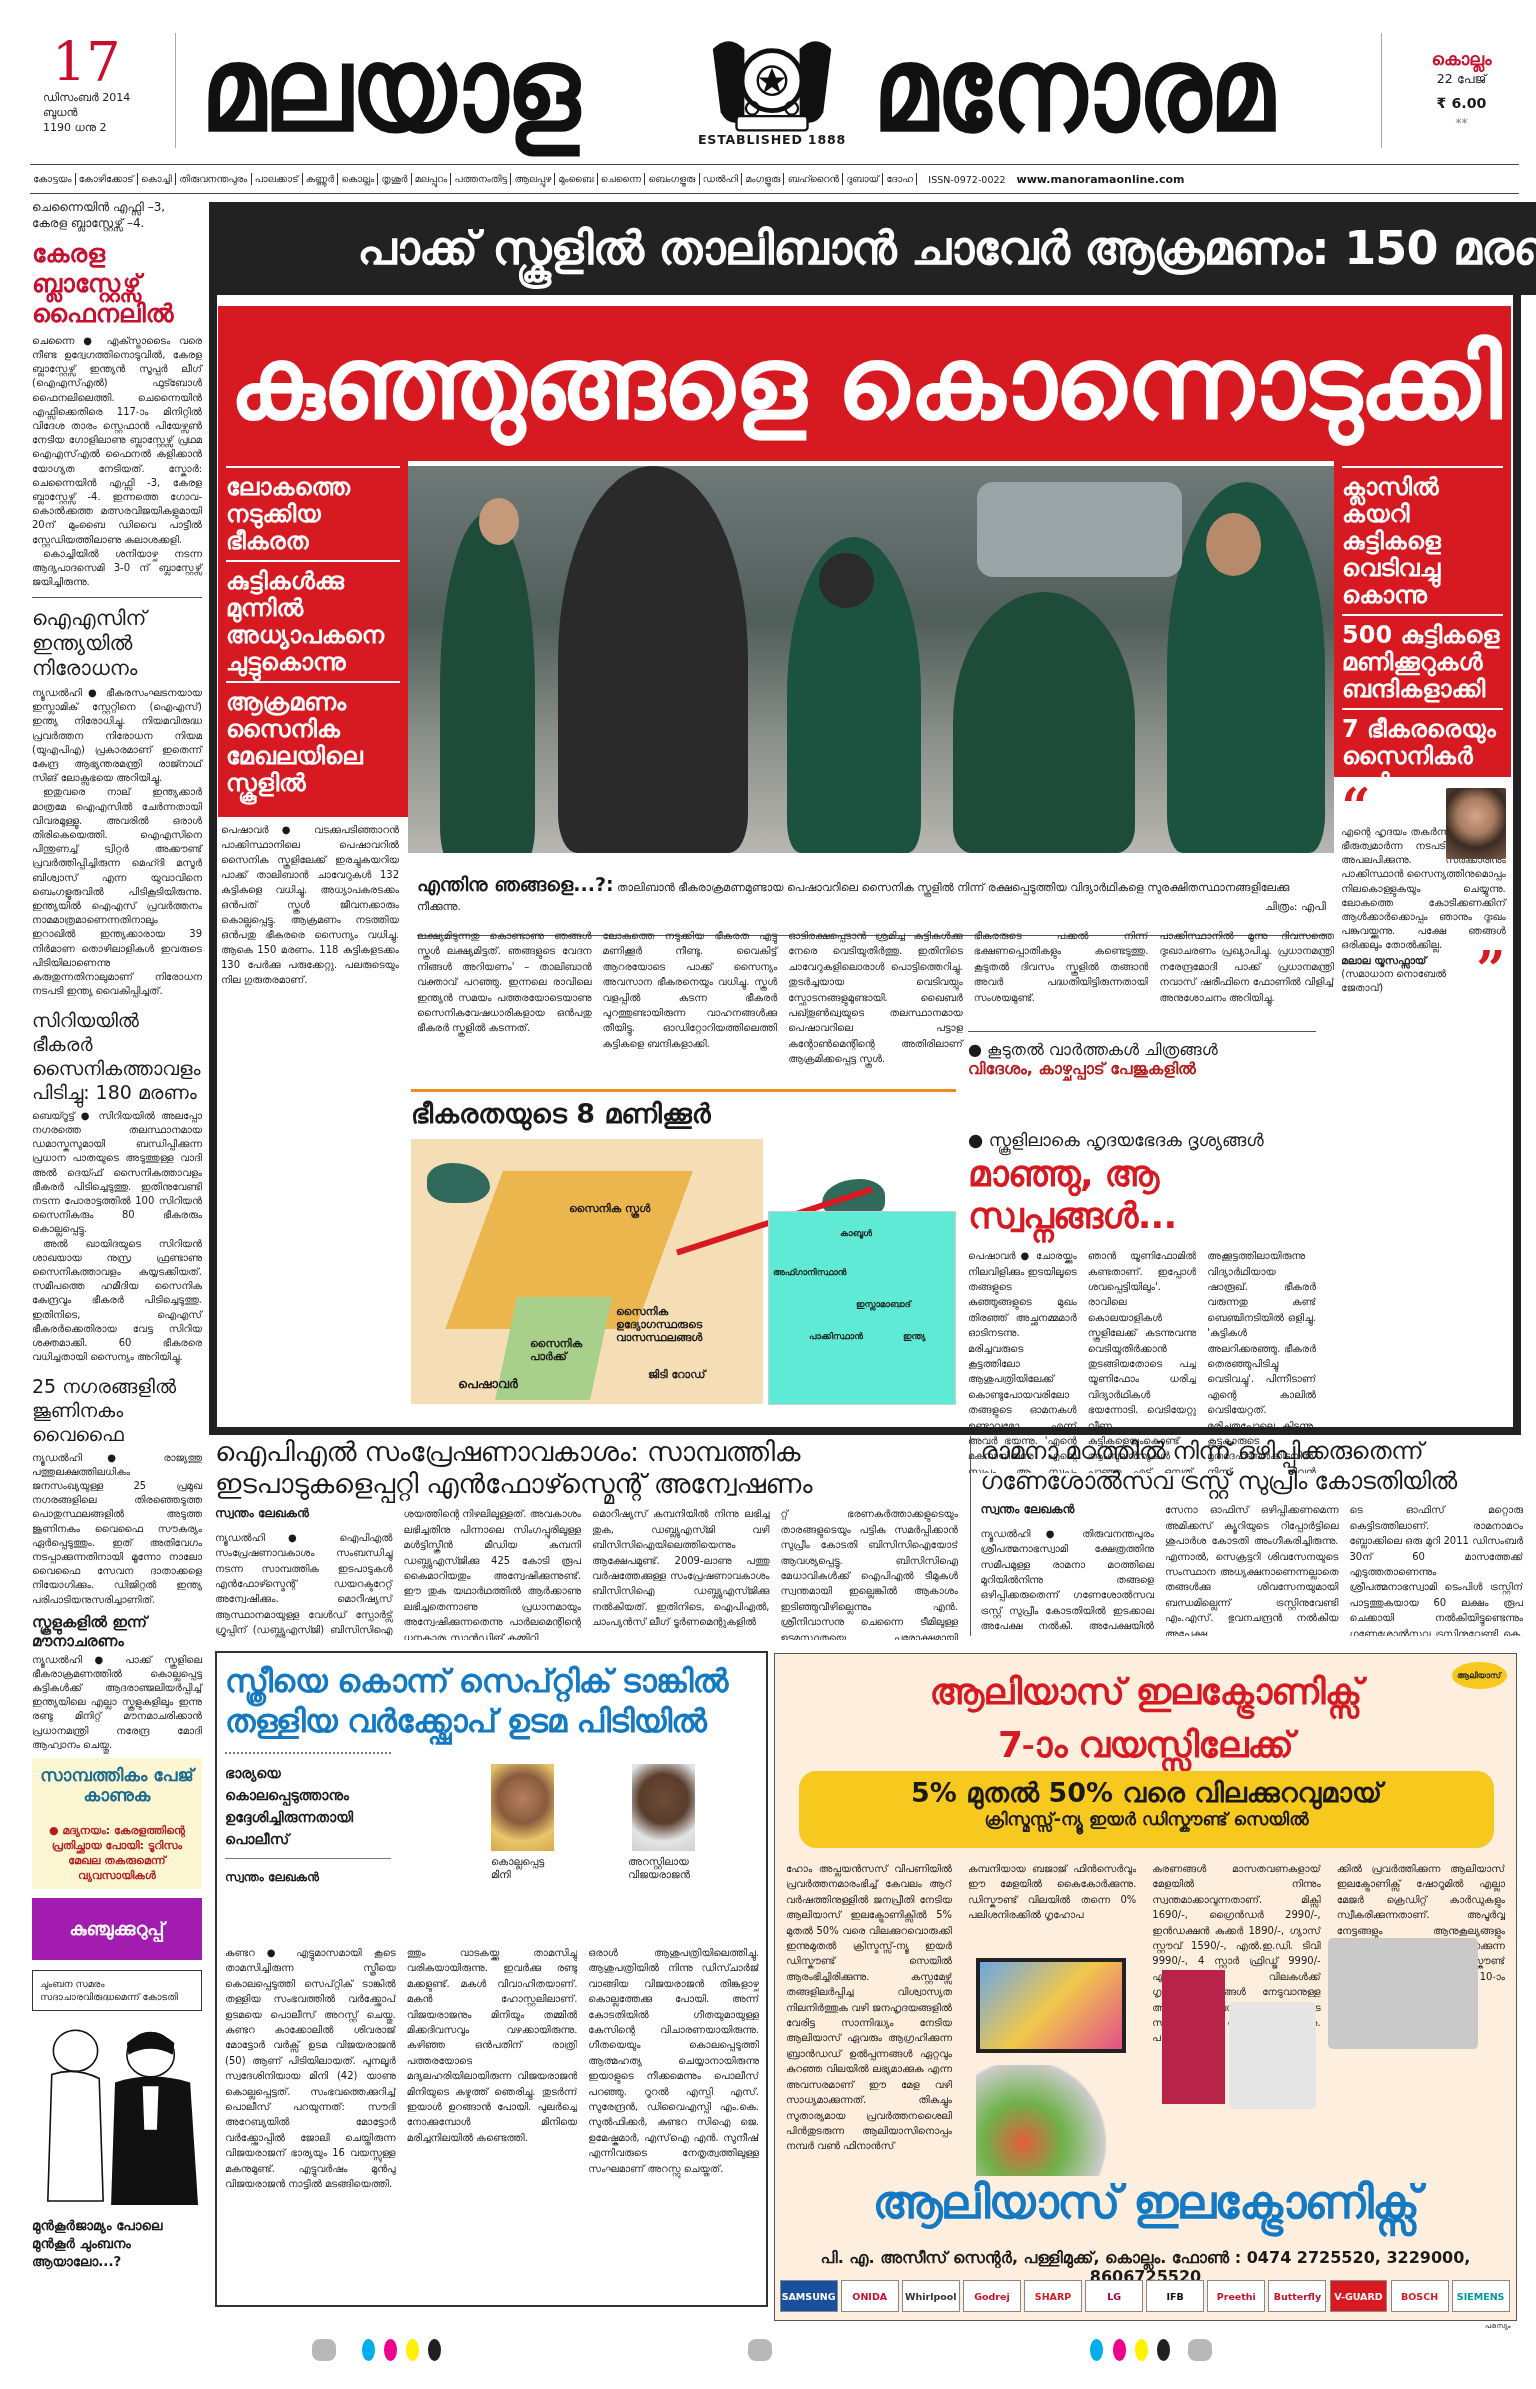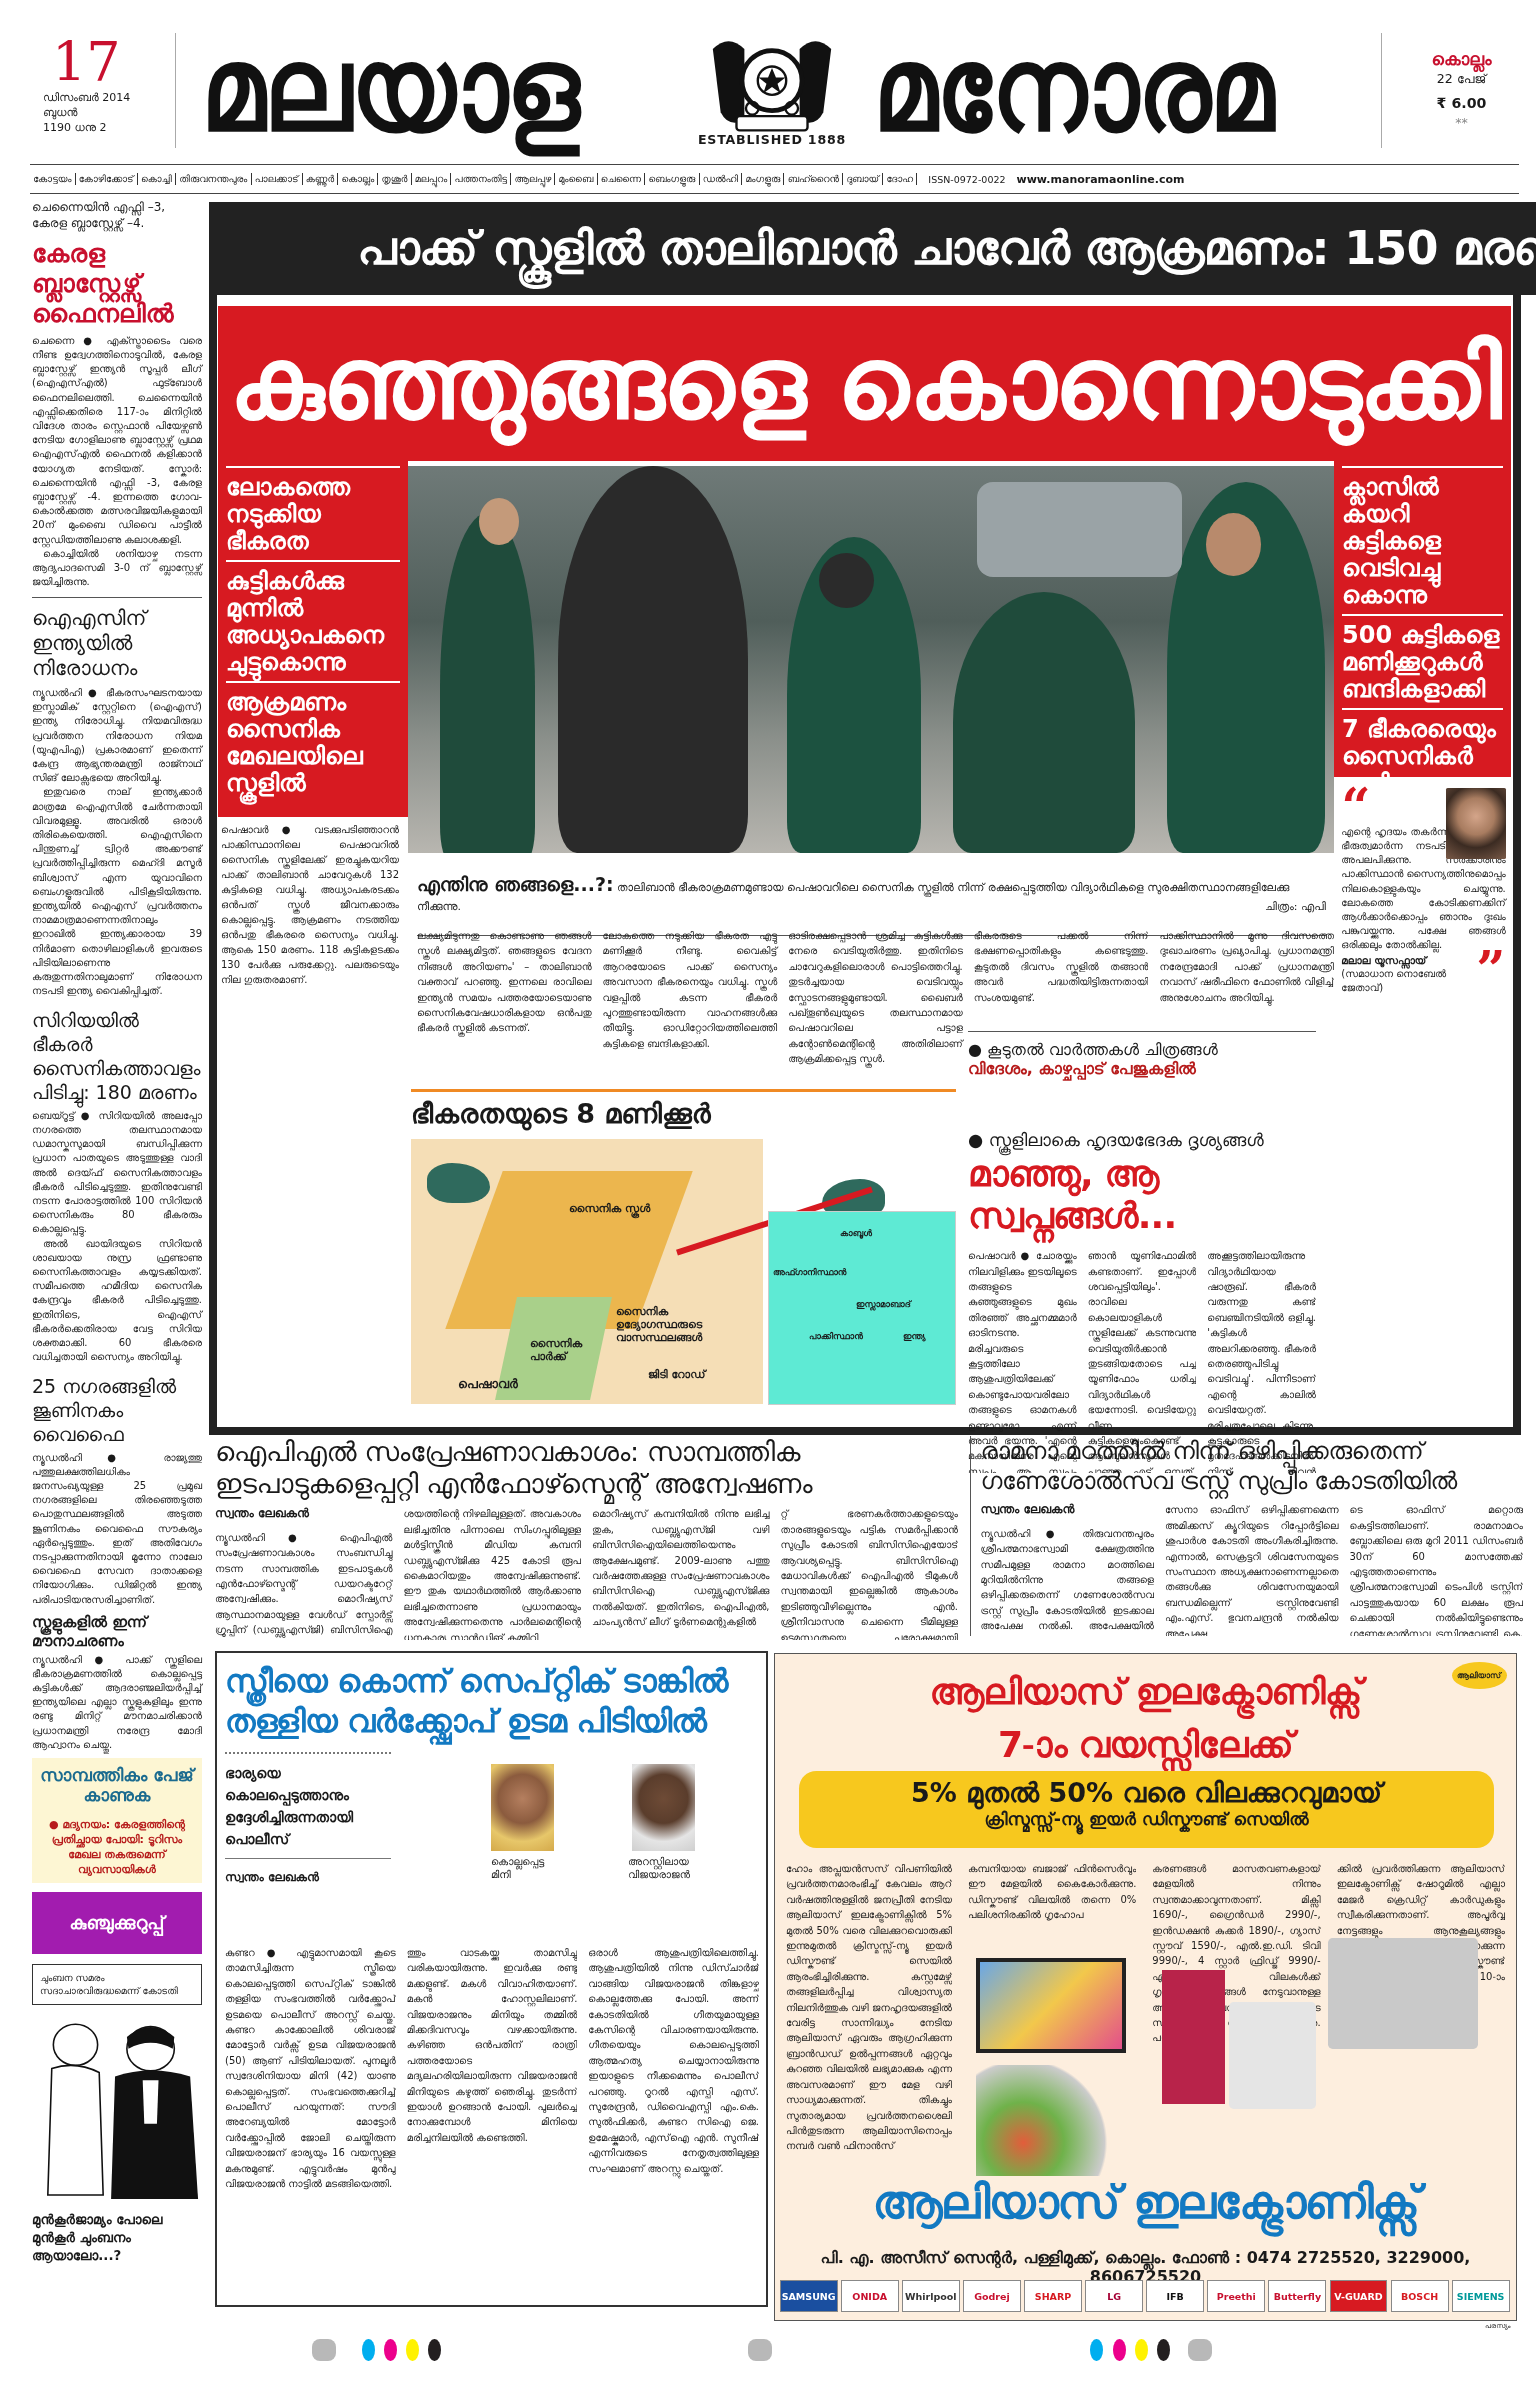--- a/index.html
+++ b/index.html
@@ -107,21 +107,21 @@
 #ad-address{position:absolute;left:0;top:514px;width:100%;text-align:center;font-size:16px;font-weight:bold}
 #ad-logos{position:absolute;left:4.7px;top:626px;width:730px;display:flex;gap:3.2px}
 #ad-logos .logo{flex:1;height:32px;border:0.8px solid #888;background:#fff;font-size:9.5px;font-weight:bold;display:flex;align-items:center;justify-content:center}
 
 #regbar{left:0;top:2335px;width:1536px;height:32px}
 .dot{position:absolute;top:4px;width:12.6px;height:22px;border-radius:50%}
 .grey{position:absolute;top:4px;width:24px;height:22px;border-radius:8px;background:#b8b8b8}
 
 #econ-box{background:#fdf6d3;padding:6.3px 8px;text-align:center;margin-top:6.3px}
 #econ-title{display:block;color:#1b6b8f;font-size:17.4px;font-weight:bold}
-#econ-item{display:block;color:#b71c1c;font-size:11px;font-weight:bold;margin-top:12px;line-height:15px}
+#econ-item{display:block;color:#b71c1c;font-size:11px;font-weight:bold;margin-top:18px;line-height:15px}
 #cartoon-title{background:#a21caf;color:#fff;font-weight:bold;text-align:center;font-size:18px;padding:20px;margin-top:9.5px}
 #cartoon-bubble{border:0.8px solid #333;font-size:9.5px;padding:7px;margin-top:9.5px;line-height:12.6px}
 #cartoon-art{height:198px;margin-top:8px;position:relative}
 #cartoon-caption{font-weight:bold;font-size:13.4px;line-height:18px}
 </style>
 </head>
 <body>
 
 <div id="masthead" class="abs">
   <div id="date-block" class="abs">

